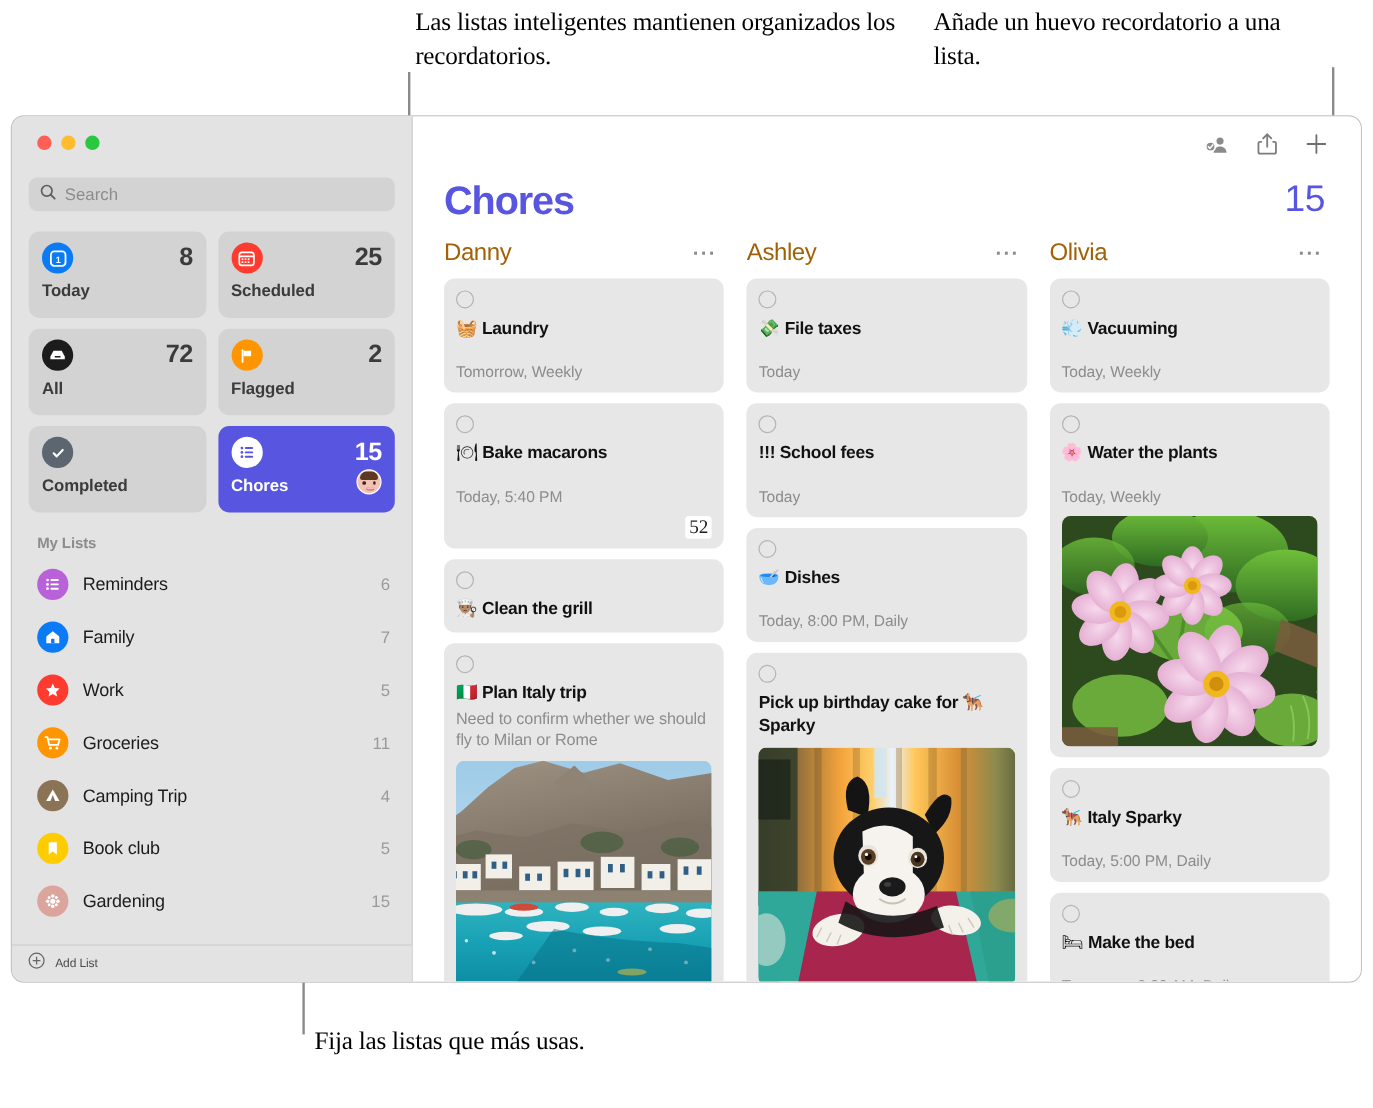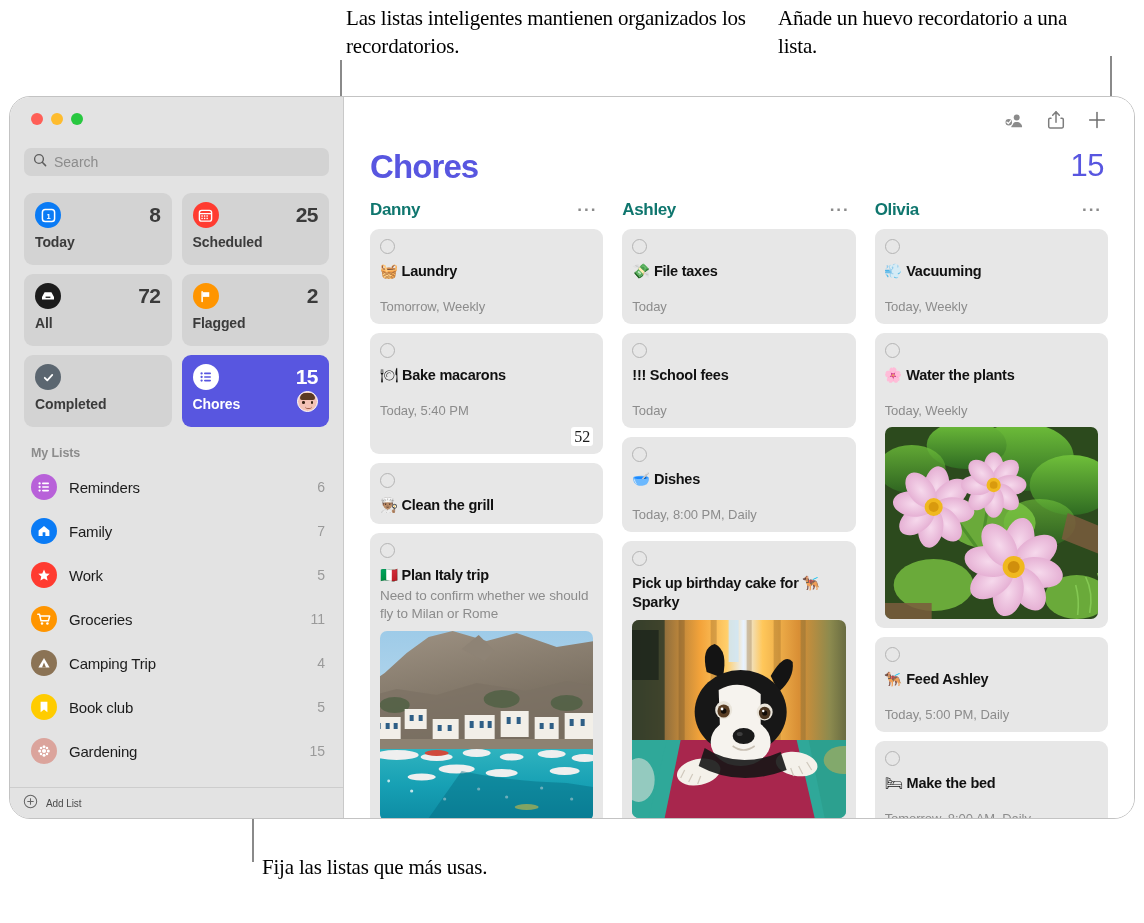--- a/index.html
+++ b/index.html
@@ -36,21 +36,21 @@
   #line-add-reminder { left: 1110px; top: 56px; height: 62px; }
   #line-pin-lists { left: 252px; top: 447px; height: 415px; }
 
   
   .window {
     position: absolute;
     left: 9px;
     top: 96px;
     width: 1126px;
     height: 723px;
-    border-radius: 21px;
+    border-radius: 11px;
     background: #ffffff;
     border: 1px solid #c3c3c3;
     overflow: hidden;
     display: flex;
   }
 
   
   .sidebar {
     width: 334px;
     flex: 0 0 334px;
@@ -272,23 +272,23 @@
     padding: 14px 26px 0 26px;
   }
   .column { flex: 1 1 0; min-width: 0; }
   .col-header {
     display: flex;
     align-items: center;
     justify-content: space-between;
     padding: 0 6px 9px 0;
   }
   .col-name {
-    font-size: 17px;
-    font-weight: bold;
-    color: #0f766e;
+    font-size: 20px;
+    font-weight: normal;
+    color: #a16207;
     letter-spacing: -0.35px;
   }
   .col-more {
     font-size: 17px;
     font-weight: bold;
     color: #8b8b8b;
     line-height: 8px;
     letter-spacing: 1px;
   }
 
@@ -1032,21 +1032,21 @@
             </svg>
           </div>
         </div>
 
         <div class="card">
           <div class="card-main">
             <div class="radio"></div>
             <div class="card-text">
               <div class="card-title">
                 <span class="emoji">🐕‍🦺</span>
-                <span>Feed Ashley</span>
+                <span>Italy Sparky</span>
               </div>
               <div class="card-sub">Today, 5:00 PM, Daily</div>
             </div>
           </div>
         </div>
 
         <div class="card">
           <div class="card-main">
             <div class="radio"></div>
             <div class="card-text">

